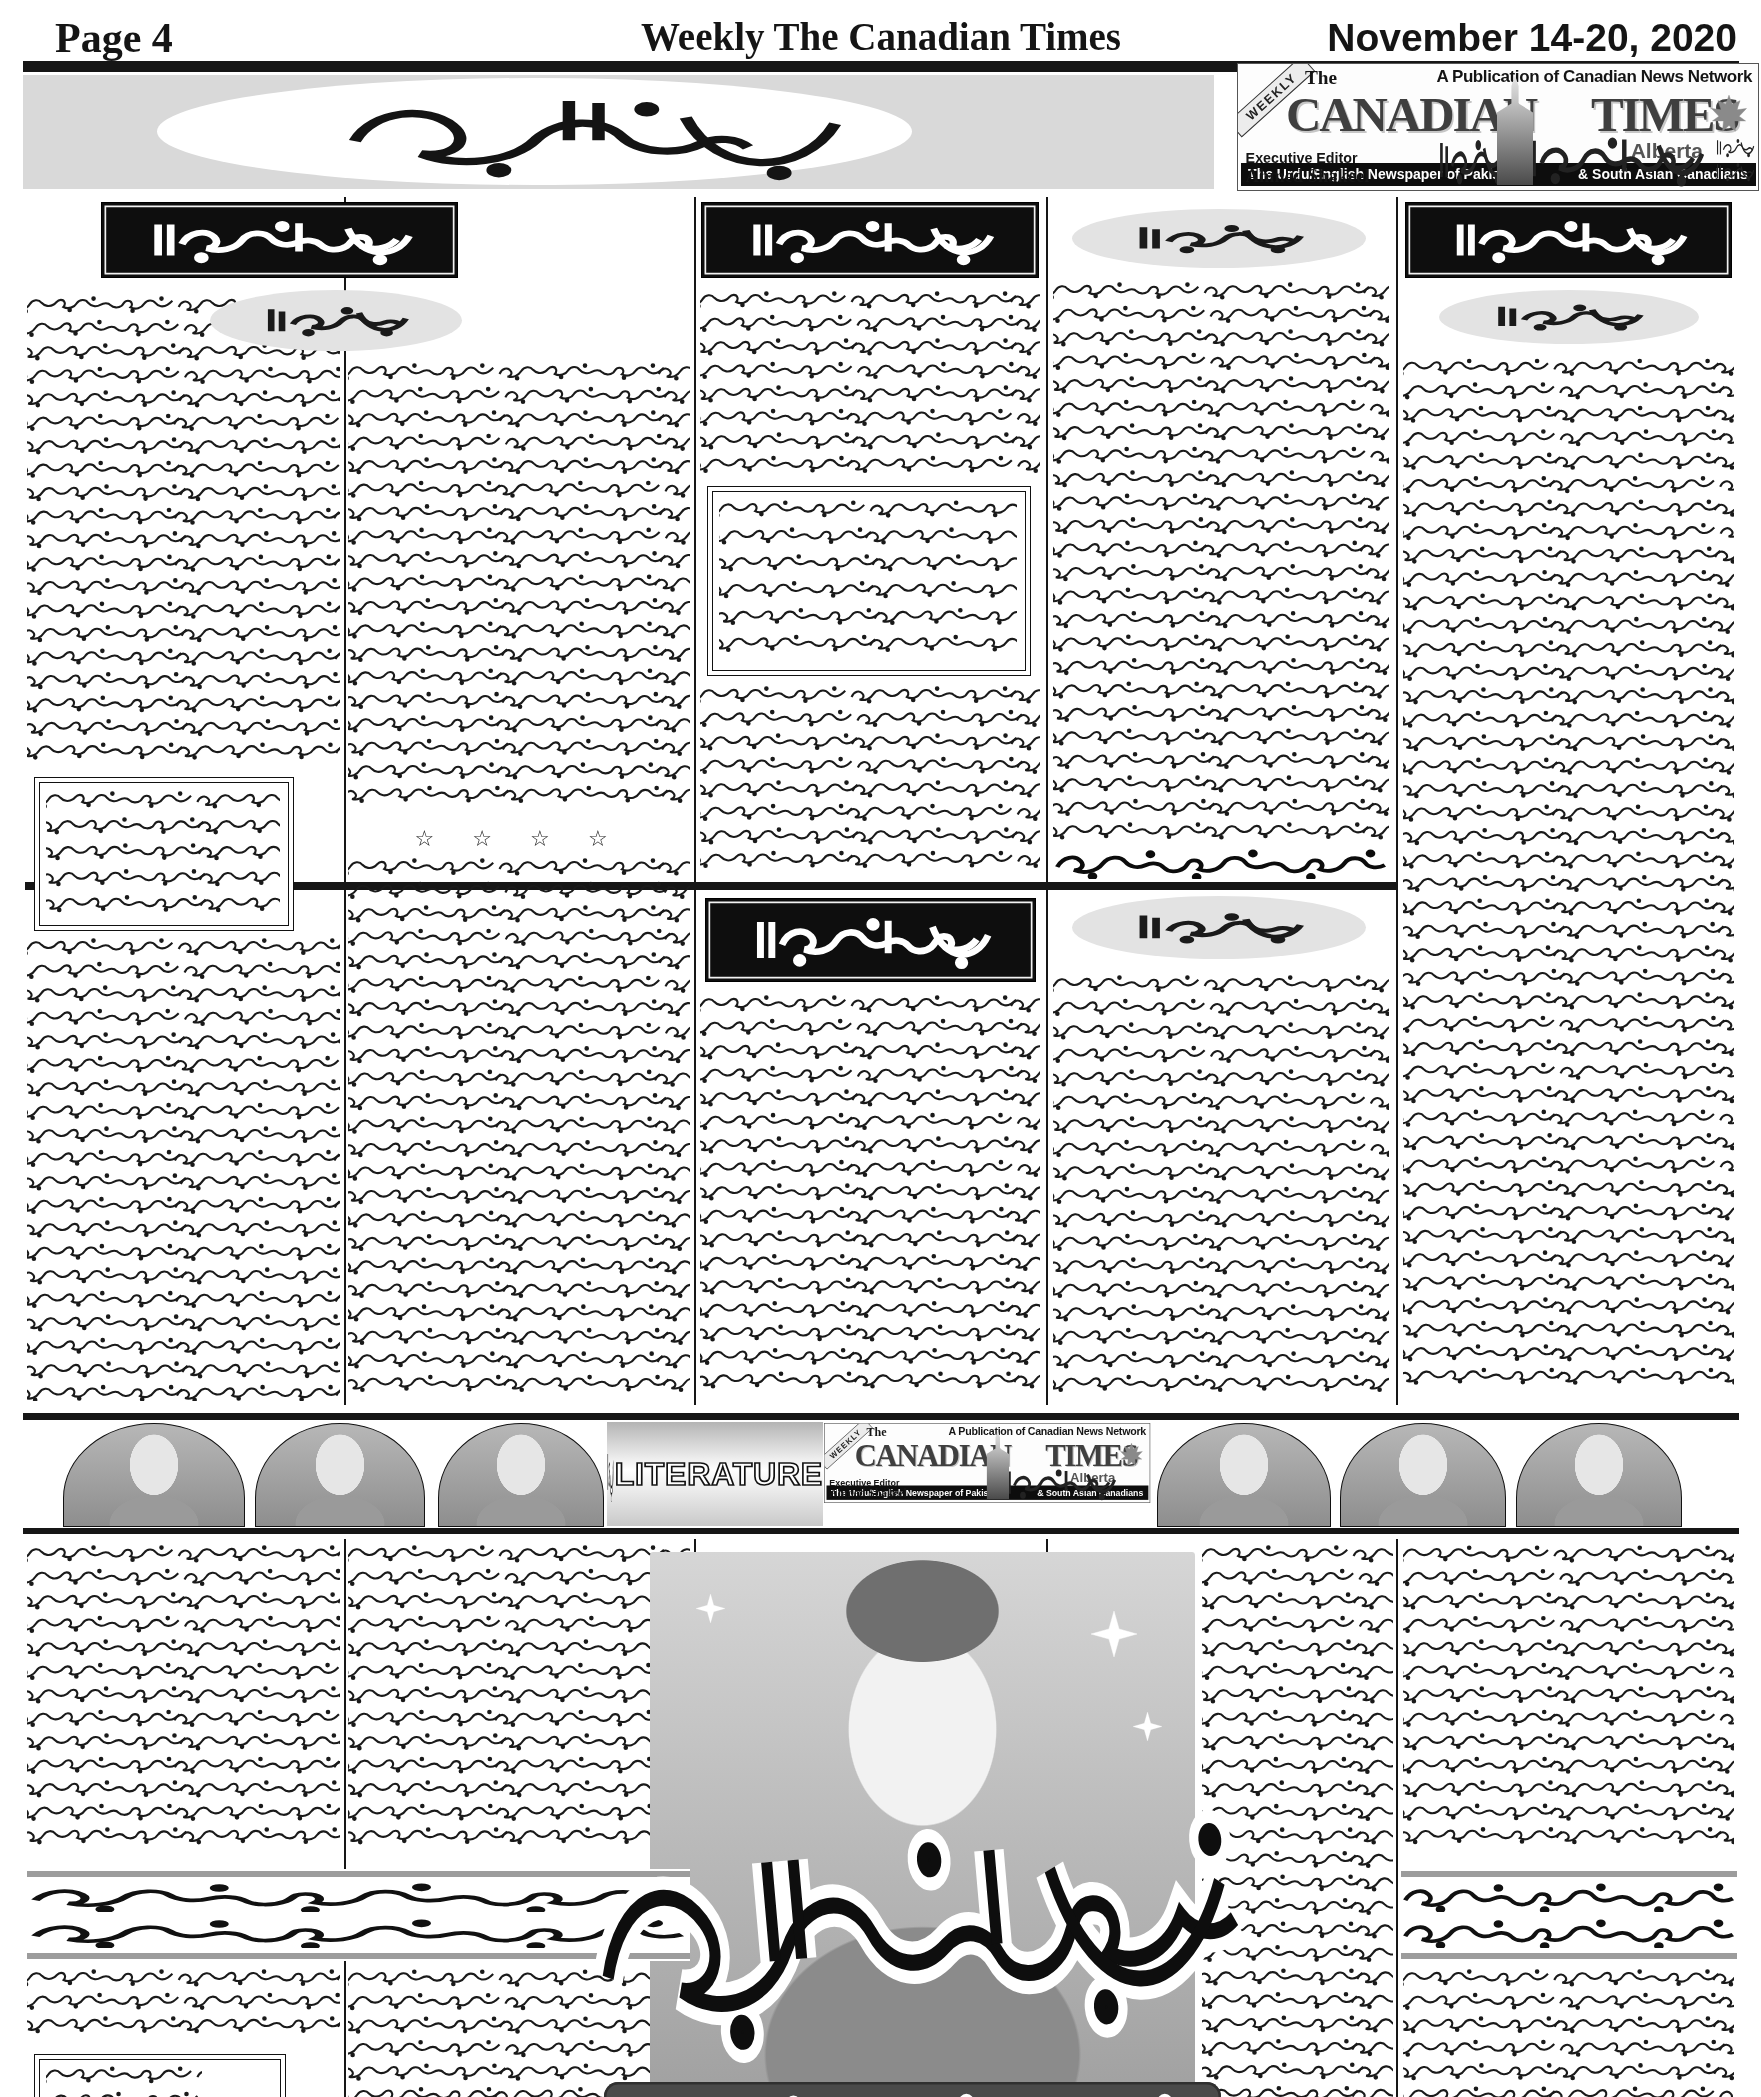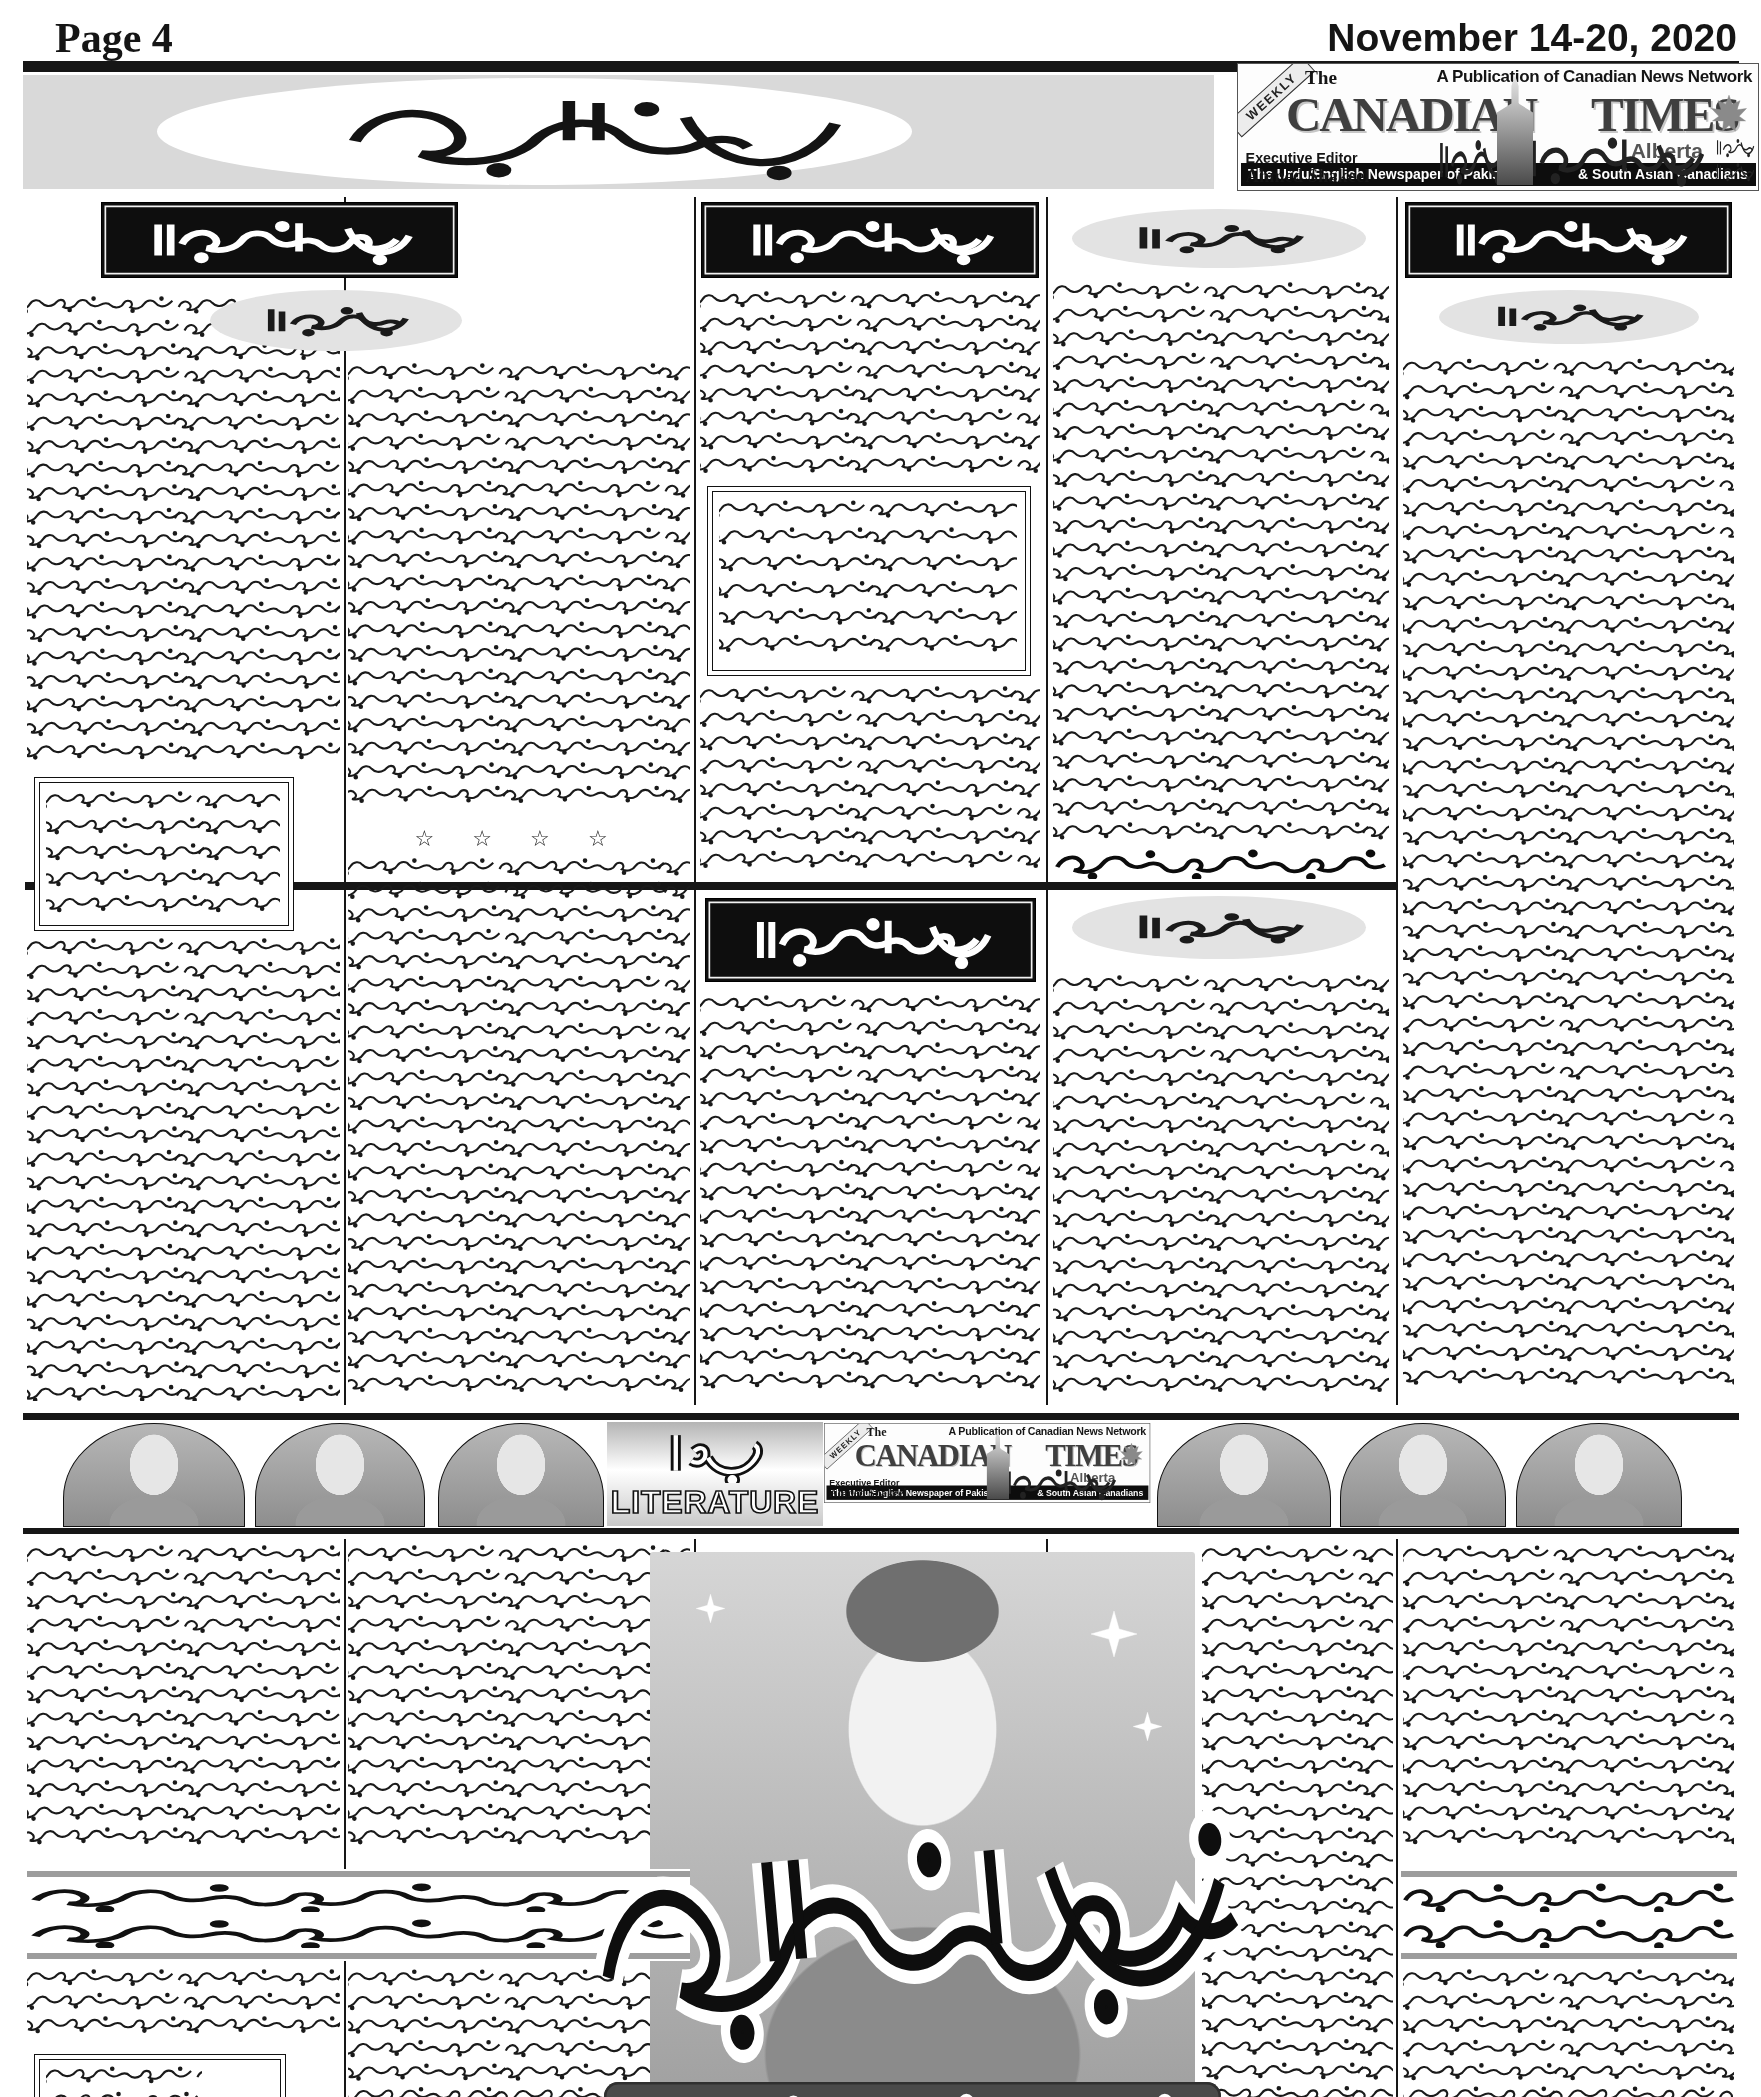--- a/index.html
+++ b/index.html
@@ -56,21 +56,21 @@
   .headblock{position:absolute;background:#fff;z-index:2;display:flex;flex-direction:column;justify-content:space-between;padding:1.7px 0;box-sizing:border-box;}
   .headblock .hl{height:30px;color:#111;}
   .stars{position:absolute;text-align:center;font-size:22px;letter-spacing:16px;color:#222;z-index:2;}
   
   .portrait{position:absolute;border:1.7px solid #111;border-radius:50% 50% 0 0 / 72% 72% 0 0;z-index:2;
             background:
               radial-gradient(ellipse 40px 50px at 50% 40%, #e6e6e6 0 60%, rgba(0,0,0,0) 61%),
               radial-gradient(ellipse 63px 40px at 50% 98%, #9a9a9a 0 70%, rgba(0,0,0,0) 71%),
               linear-gradient(#b7b7b7,#8e8e8e);}
   .litbox{position:absolute;z-index:2;background:linear-gradient(#b4b4b4,#ffffff 46%,#c9c9c9);
-          display:flex;flex-direction:column;align-items:center;justify-content:center;gap:1px;}
+          display:flex;align-items:center;justify-content:center;gap:1px;}
   .lit-en{font-weight:900;font-size:32px;letter-spacing:0.8px;color:#fff;-webkit-text-stroke:1.7px #111;}
   
   .photo-abdulhaq{position:absolute;z-index:2;border-radius:3.4px;
       background:
         radial-gradient(ellipse 126px 84px at 50% 10%, #6f6f6f 0 60%, rgba(0,0,0,0) 61%),
         radial-gradient(ellipse 122px 159px at 50% 30%, #f2f2f2 0 60%, rgba(0,0,0,0) 61%),
         radial-gradient(ellipse 260px 210px at 50% 85%, #8b8b8b 0 60%, rgba(0,0,0,0) 61%),
         linear-gradient(#d6d6d6,#9c9c9c);}
   .sparkle{position:absolute;color:#fff;z-index:3;}
   .roundbox{position:absolute;background:#4a4a4a;border-radius:14.3px;z-index:3;color:#fff;
@@ -143,20 +143,21 @@
       </g>
     <g id="leaf">
         <path fill="currentColor" d="M50 4 L57 24 L74 16 L67 36 L88 33 L72 50 L86 60 L62 60 L64 82 L50 70 L36 82 L38 60 L14 60 L28 50 L12 33 L33 36 L26 16 L43 24 Z"></path>
       </g>
   </defs>
 </svg>
 
 <div id="page">
 
   <div class="abs page-label" style="left:55px;top:14.3px;">Page 4</div>
+  <div class="abs paper-title" style="left:0;right:0;top:14.3px;">Weekly The Canadian Times</div>
   <div class="abs date-label" style="right:25px;top:16px;">November 14-20, 2020</div>
   <div class="hrule" style="left:23px;top:61px;width:1716px;height:11px;"></div>
 
   <div class="abs titleband" style="left:23px;top:75px;width:1191px;height:114px;">
     <div class="title-ellipse" style="left:134px;top:3.4px;width:755px;height:107px;"></div>
     <div class="abs" style="left:289px;top:6.7px;width:545px;height:100px;color:#141414;" role="heading" aria-label="دین و دنیا">
       <svg viewBox="0 0 700 220" preserveAspectRatio="none" width="100%" height="100%">
           <use href="#deen" style="stroke-width:16"></use>
         </svg>
     </div>

